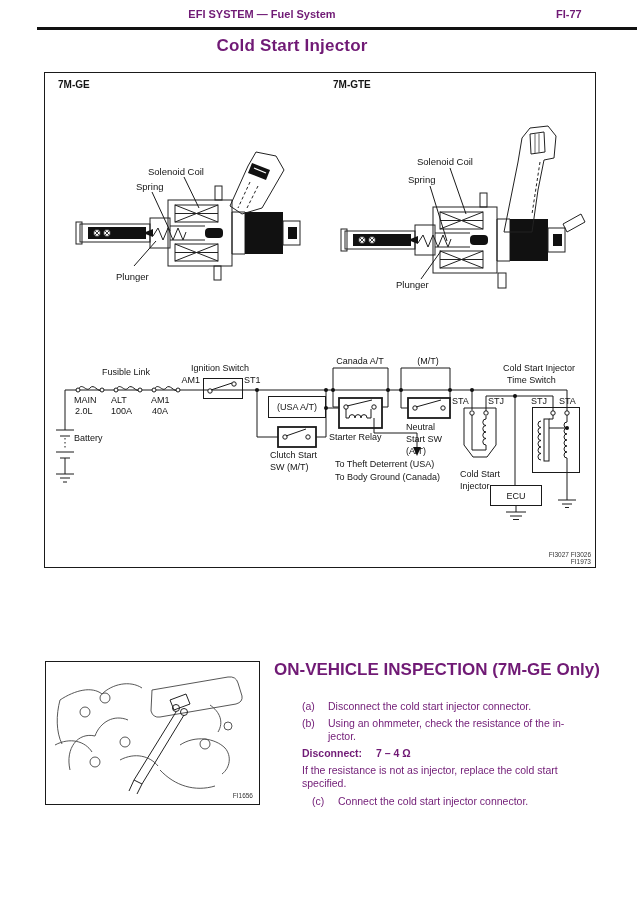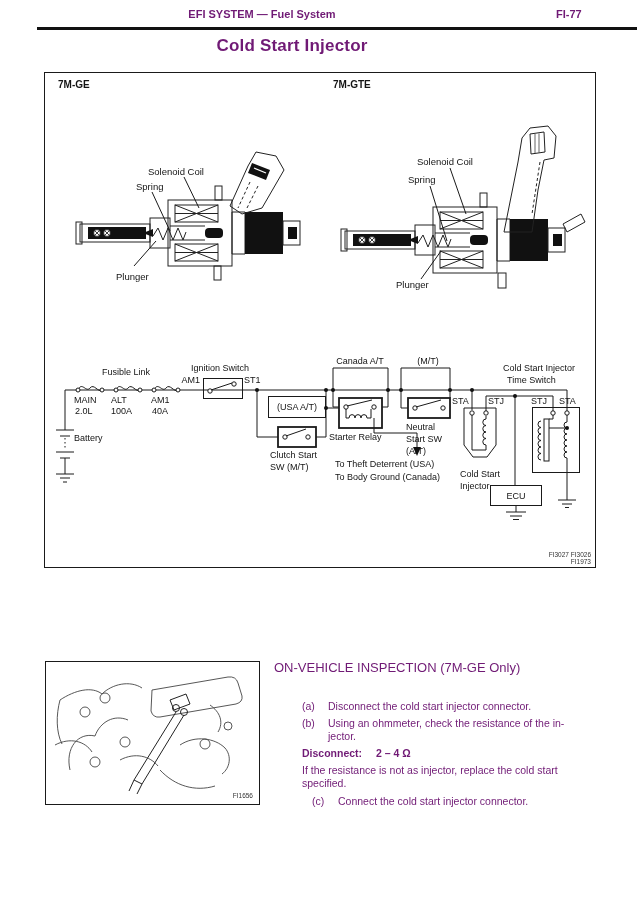--- a/index.html
+++ b/index.html
@@ -3,21 +3,21 @@
 <meta charset="utf-8">
 <style>
   html,body{margin:0;padding:0;background:#e8e8e8;}
   .page{position:relative;width:640px;height:904px;background:#ffffff;
         font-family:"Liberation Sans",sans-serif;color:#701a75;overflow:hidden;}
   .abs{position:absolute;}
   .hdr{font-size:11px;font-weight:bold;}
   .hdr .sub{font-weight:bold;}
   .rule{background:#111;height:2.5px;}
   .title{font-size:17px;font-weight:bold;letter-spacing:.2px;}
-  .h1{font-size:13px;font-weight:normal;}
+  .h1{font-size:17px;font-weight:bold;}
   .h2{font-size:11px;font-weight:bold;}
   .body-line{font-size:10.5px;white-space:nowrap;}
   .sid{display:inline-block;width:26px;}
   .boldline{font-weight:bold;}
   .resval{margin-left:14px;}
   svg{position:absolute;left:0;top:0;}
   svg text{font-family:"Liberation Sans",sans-serif;fill:#141414;font-size:9px;}
   svg text.b10{font-size:10px;font-weight:bold;}
   svg text.t95{font-size:9.5px;}
   svg text.code{font-size:6.5px;fill:#333;}
@@ -288,21 +288,21 @@
   <div class="abs body-line" style="left:302px;top:700px">
     <span class="sid">(a)</span><span>Disconnect the cold start injector connector.</span>
   </div>
 
   <div class="abs body-line" style="left:302px;top:717px">
     <span class="sid">(b)</span><span>Using an ohmmeter, check the resistance of the in-</span>
   </div>
   <div class="abs body-line" style="left:328px;top:730px">jector.</div>
 
   <div class="abs body-line boldline" style="left:302px;top:747px">
-    <span>Disconnect:</span><span class="resval">2 – 4 Ω</span>
+    <span>Disconnect:</span><span class="resval">7 – 4 Ω</span>
   </div>
 
   <div class="abs body-line" style="left:302px;top:764px">If the resistance is not as injector, replace the cold start</div>
   <div class="abs body-line" style="left:302px;top:777px">specified.</div>
 
   <div class="abs body-line" style="left:312px;top:795px">
     <span class="sid">(c)</span><span>Connect the cold start injector connector.</span>
   </div>
 
 </div>

